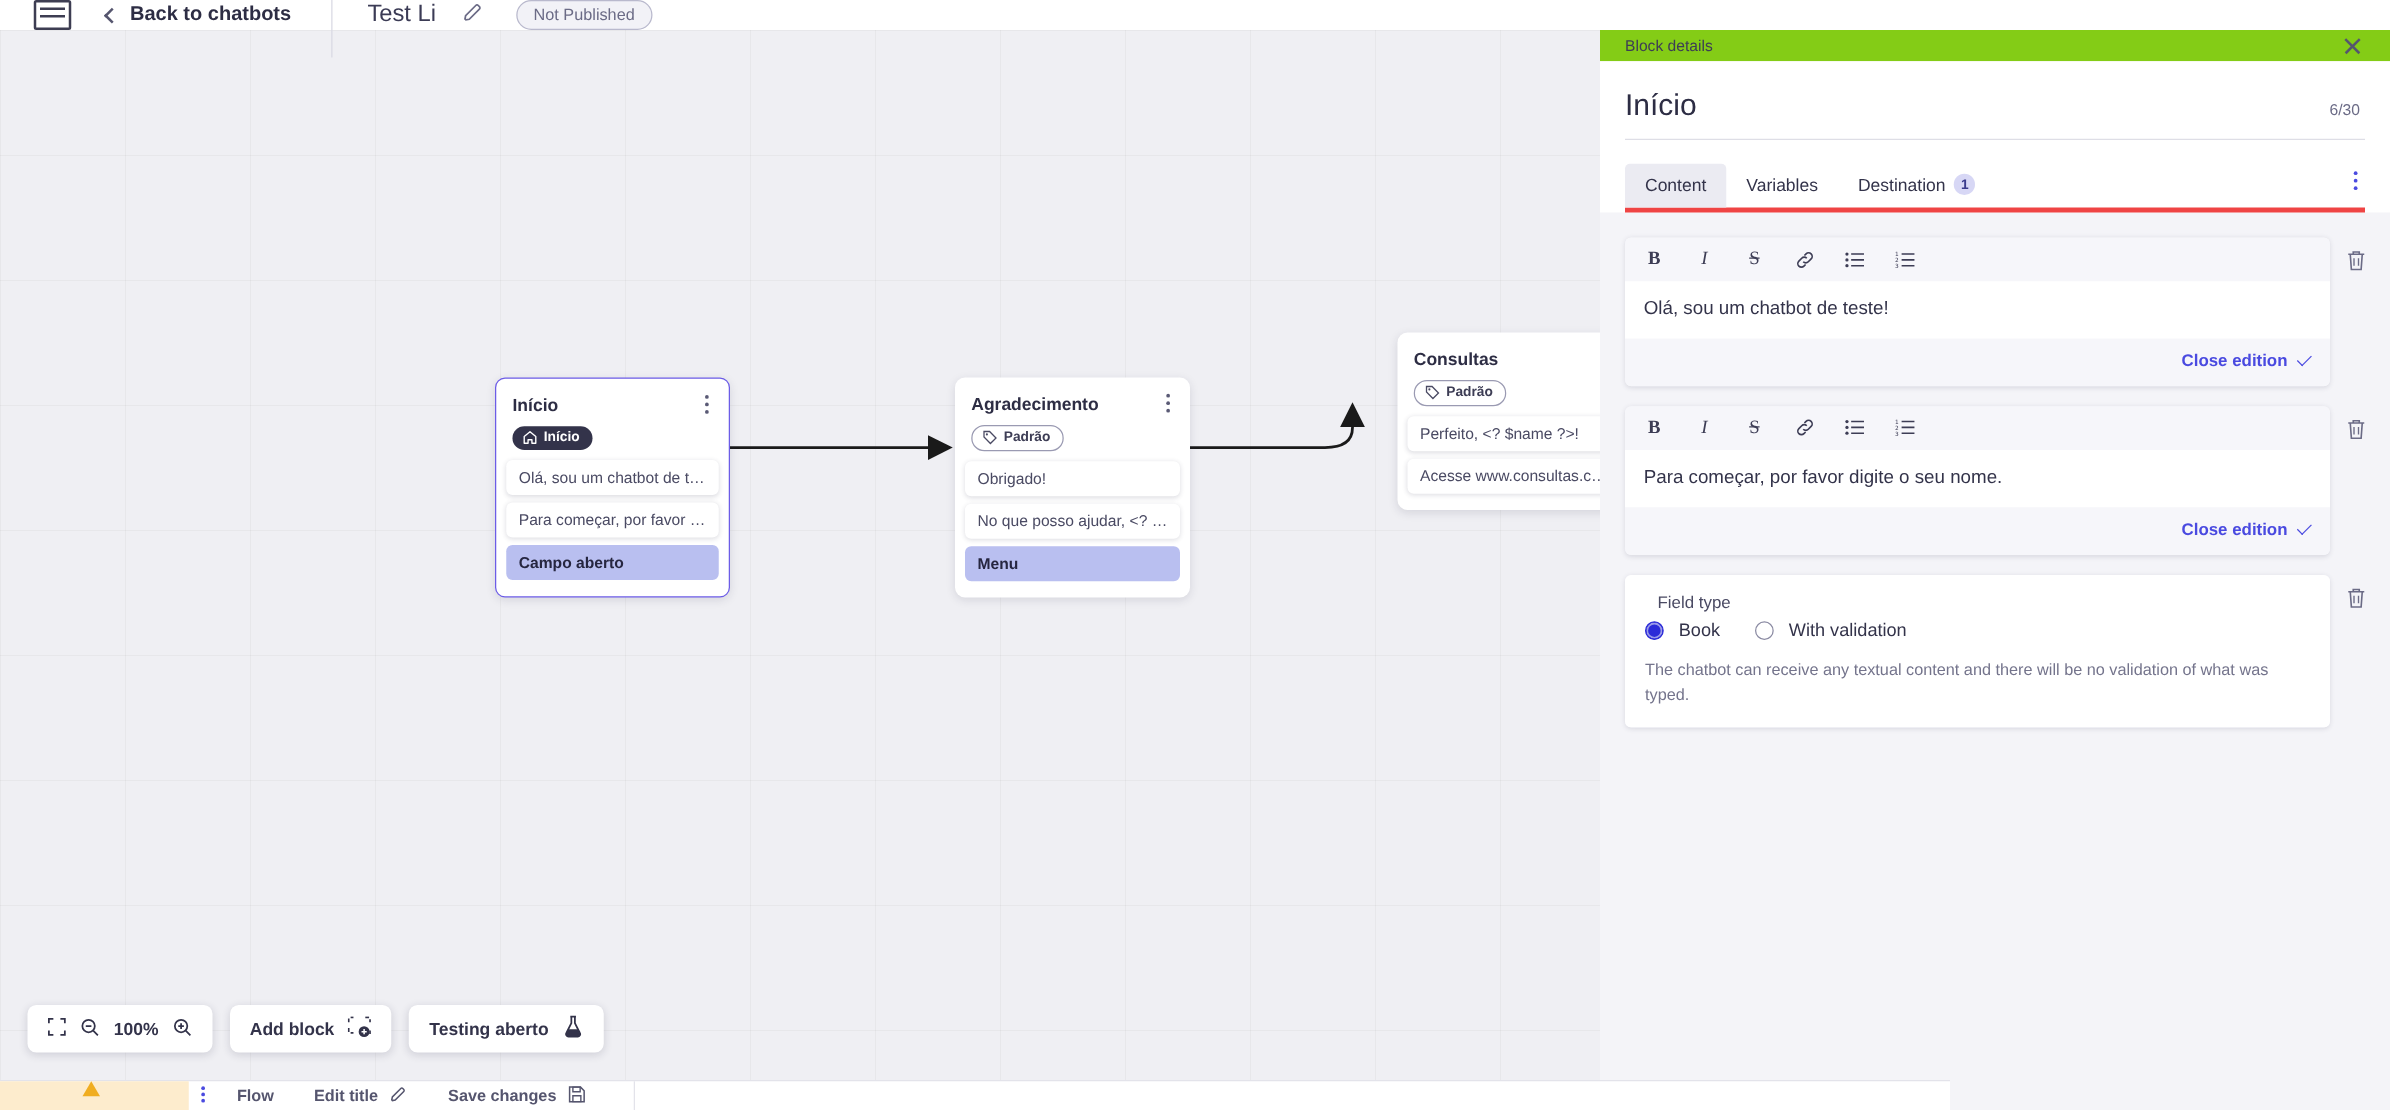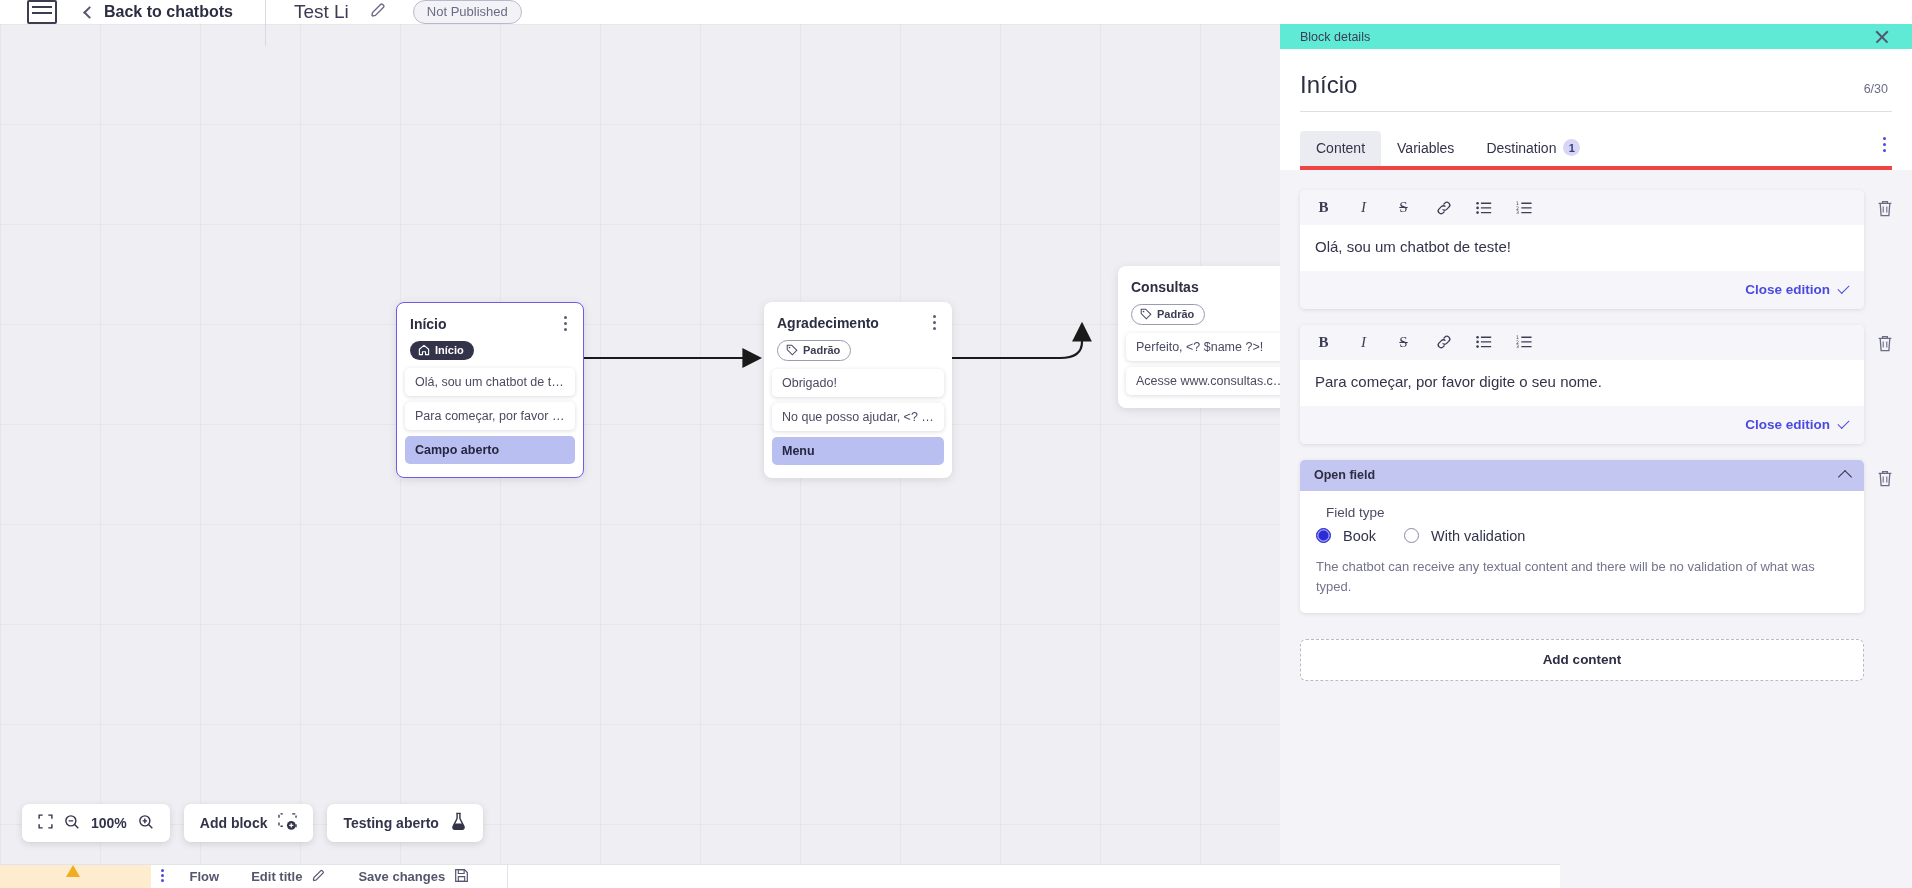--- a/index.html
+++ b/index.html
@@ -122,21 +122,21 @@
     justify-content: flex-end; gap: 38px; padding: 0 60px 0 0;
     border-bottom: 1px solid #e3e3ea;
   }
   .ptab {
     font-size: 15.5px; color: #33334a; padding-bottom: 3px; cursor: pointer;
     white-space: nowrap;
   }
   .ptab.active { color: #4a4ae0; border-bottom: 2px solid #4a4ae0; font-weight: 400; }
 
   .panel-sub {
-    height: 25px; background: #5eead4; display: flex; align-items: center;
+    height: 25px; background: #84cc16; display: flex; align-items: center;
     justify-content: space-between; padding: 0 22px 0 20px;
   }
   .panel-sub-title { font-size: 12.5px; color: #3d3d55; }
   .close-x { width: 16px; height: 16px; cursor: pointer; position: relative; }
   .close-x::before, .close-x::after {
     content: ""; position: absolute; left: 0; top: 7px;
     width: 16px; height: 1.6px; background: #55556e;
   }
   .close-x::before { transform: rotate(45deg); }
   .close-x::after  { transform: rotate(-45deg); }
@@ -604,40 +604,35 @@
         <span class="trash">
           <svg width="18" height="19" viewBox="0 0 18 19">
               <path d="M2.6 4.4h12.8M6.6 4.4V2.6h4.8v1.8M4.2 4.4l.9 12.2h7.8l.9-12.2" fill="none" stroke="#6b6b86" stroke-width="1.3"></path>
               <path d="M7.2 7.6v6M10.8 7.6v6" stroke="#6b6b86" stroke-width="1.1"></path>
             </svg>
         </span>
       </div>
 
       <div class="openfield-wrap">
         <div class="openfield">
-          <div class="of-head">
-            <span class="of-title">Open field</span>
-            <span class="chev-up"></span>
-          </div>
           <div class="of-body">
             <div class="of-lbl">Field type</div>
             <div class="radio-row">
               <span class="radio on"></span>
               <span class="radio-lbl">Book</span>
               <span class="radio"></span>
               <span class="radio-lbl">With validation</span>
             </div>
             <div class="of-desc">The chatbot can receive any textual content and there will be no validation of what was typed.</div>
           </div>
         </div>
         <span class="trash">
           <svg width="18" height="19" viewBox="0 0 18 19">
               <path d="M2.6 4.4h12.8M6.6 4.4V2.6h4.8v1.8M4.2 4.4l.9 12.2h7.8l.9-12.2" fill="none" stroke="#6b6b86" stroke-width="1.3"></path>
               <path d="M7.2 7.6v6M10.8 7.6v6" stroke="#6b6b86" stroke-width="1.1"></path>
             </svg>
         </span>
       </div>
 
-      <div class="add-content">Add content</div>
 
     </div>
   </div>
 </div>
 
 </body></html>

